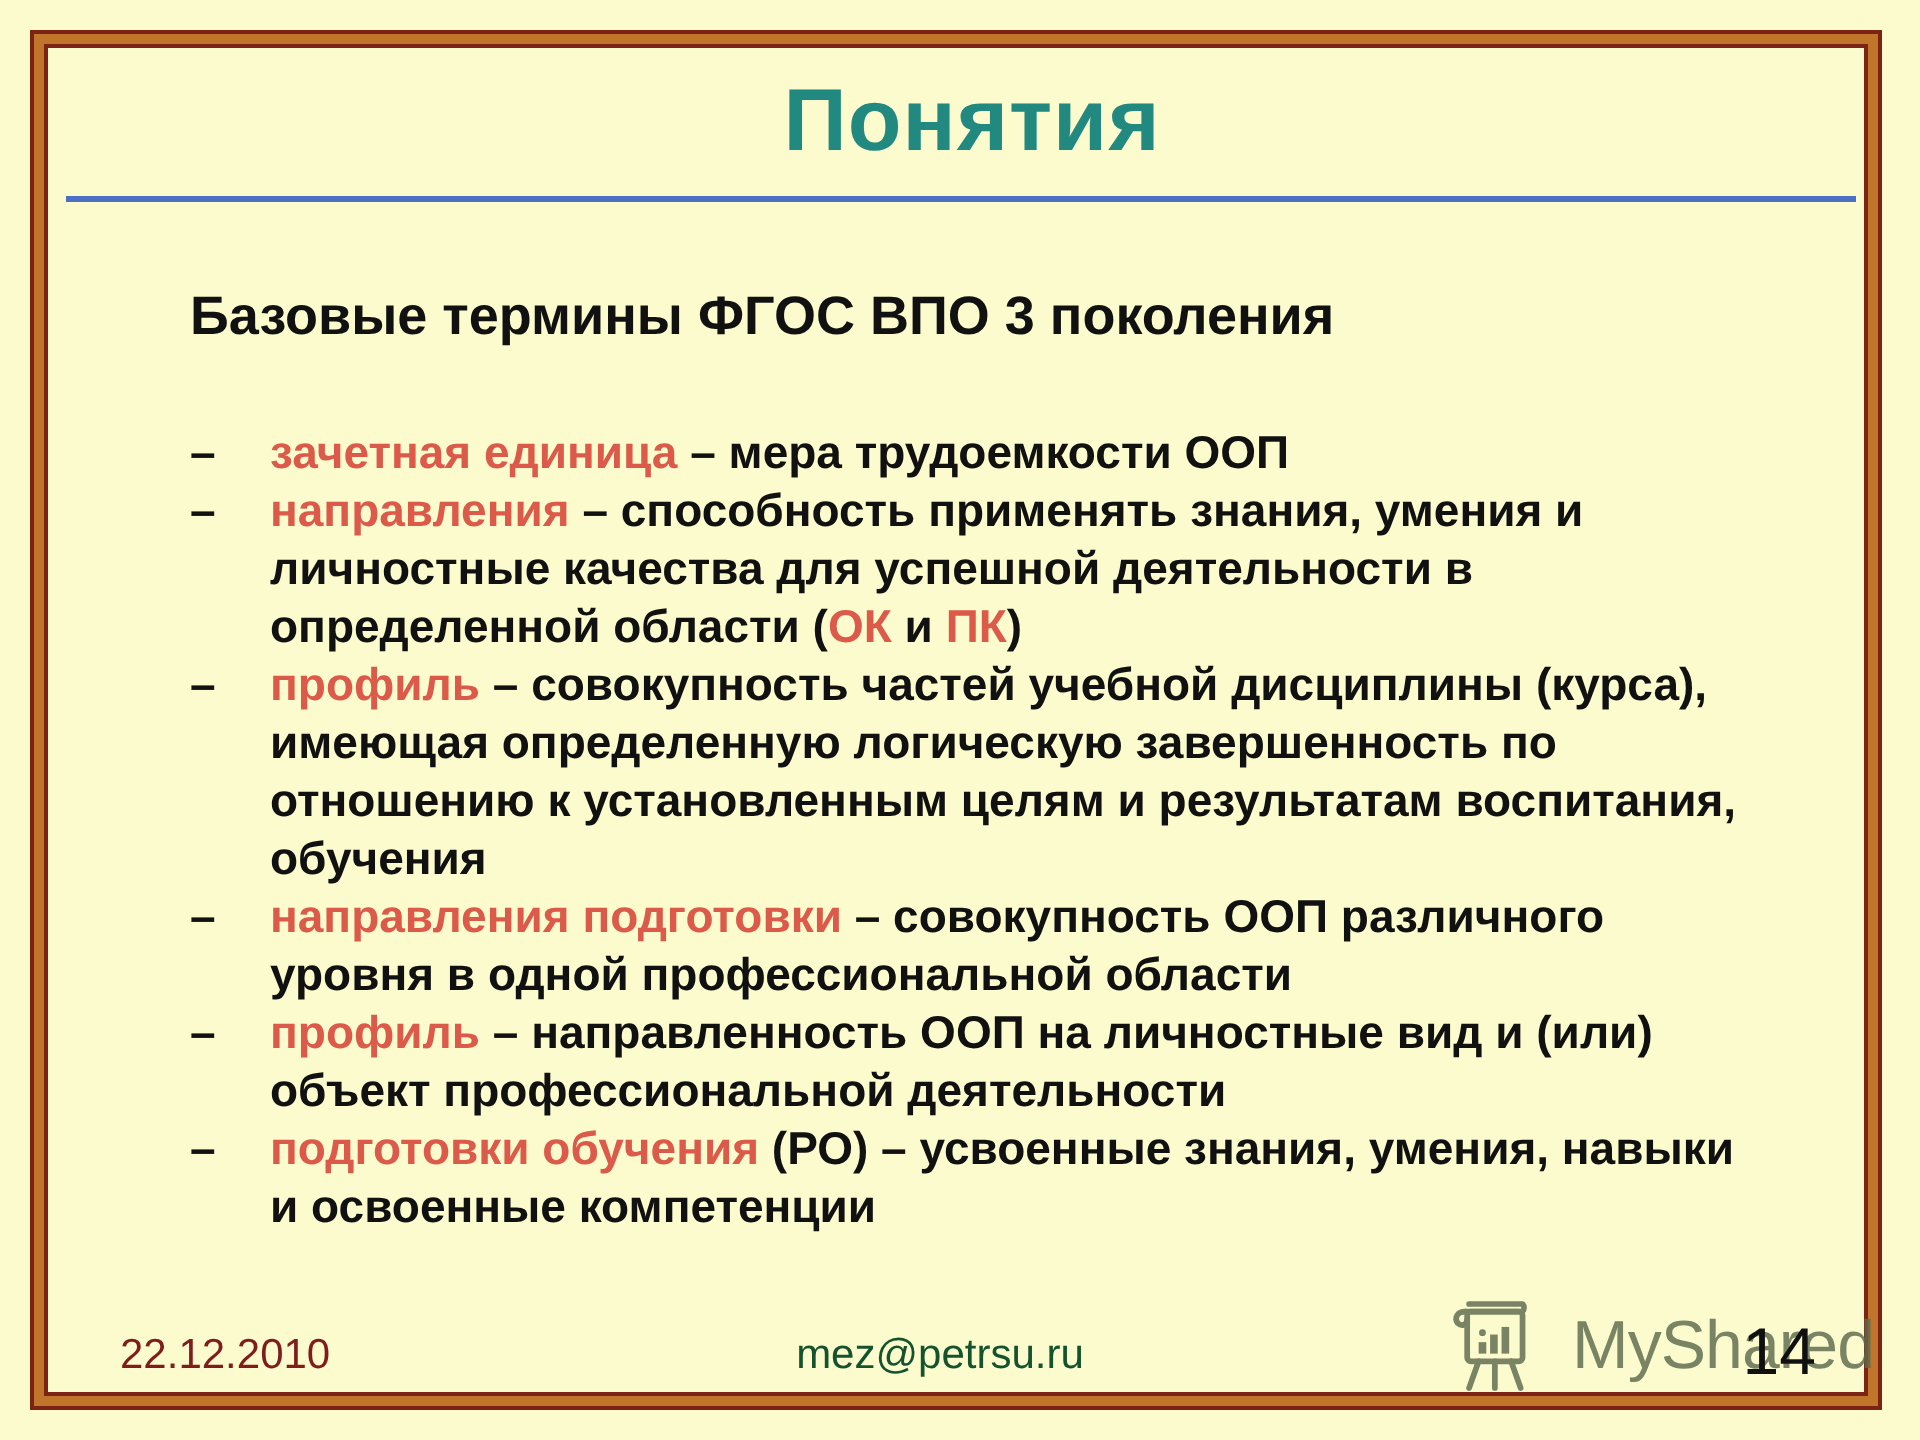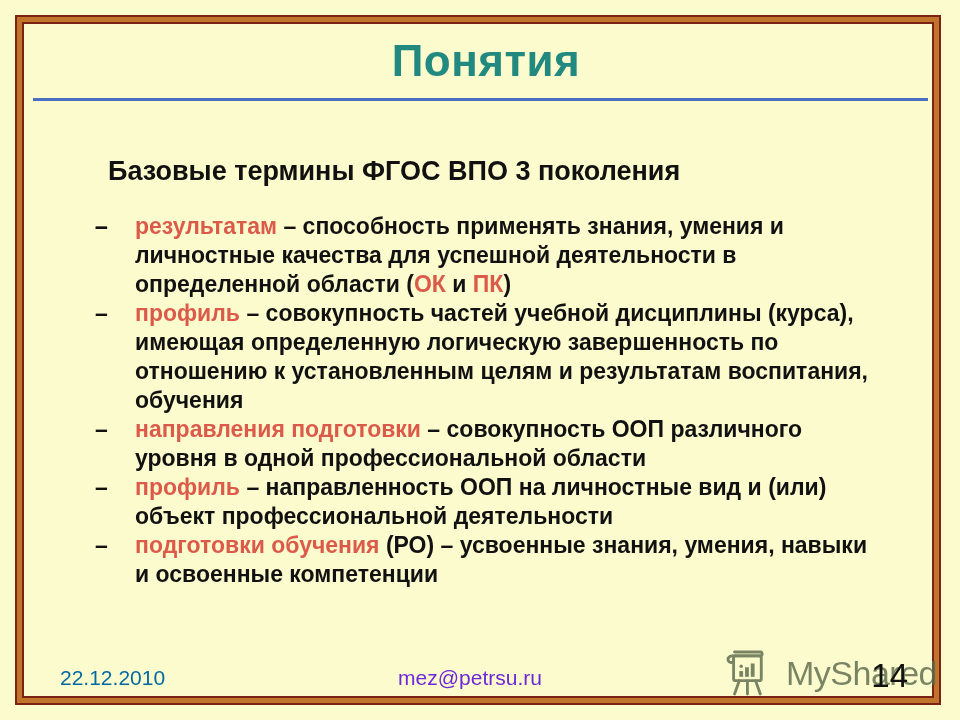--- a/index.html
+++ b/index.html
@@ -17,34 +17,34 @@
   .frame-mid{position:absolute;top:0;left:0;right:0;bottom:0;
          border:5px solid var(--border-orange,#c1752b);}
   .frame-in{position:absolute;top:0;left:0;right:0;bottom:0;
          border:2px solid var(--border-dark,#7c2316);}
 
   .title{position:absolute;top:36px;left:0;right:0;text-align:center;
          font-size:44px;font-weight:bold;color:var(--title,#21897f);letter-spacing:0.5px;padding-left:12px;}
   .divider{position:absolute;top:98px;left:33px;right:32px;height:3px;
          background:var(--divider-blue,#4a6fc4);}
 
-  .heading{position:absolute;top:143px;left:95px;margin:13px;
+  .heading{position:absolute;top:143px;left:95px;margin:0;
          font-size:27px;font-weight:bold;color:var(--text,#111111);}
 
   .bullets{position:absolute;top:212px;left:95px;width:792px;
          font-size:23px;font-weight:bold;line-height:29px;color:var(--text,#111111);}
   .bullet{position:relative;padding-left:40px;margin:0;}
   .dash{position:absolute;left:0;top:0;}
   .term{color:var(--term,#dc5a4a);}
   .plain{color:var(--text,#111111);}
 
   .footer-date{position:absolute;left:60px;bottom:30px;
-         font-size:21px;color:#0369a1;}
+         font-size:21px;color:#7f1d1d;}
   .footer-email{position:absolute;left:0;right:20px;bottom:30px;text-align:center;
-         font-size:21px;color:#6d28d9;}
+         font-size:21px;color:#14532d;}
   .page-number{position:absolute;right:52px;bottom:25px;
          font-size:33px;color:#101010;z-index:3;}
 
   .watermark{position:absolute;right:23px;bottom:24px;z-index:2;
          display:flex;align-items:center;gap:19px;opacity:0.82;}
   .watermark-label{font-size:34px;color:#5d6b4d;letter-spacing:-0.5px;}
 </style>
 </head>
 <body>
 
@@ -55,22 +55,22 @@
       <div class="frame-in"></div>
     </div>
   </div>
 
   <div class="title">Понятия</div>
   <div class="divider"></div>
 
   <h2 class="heading">Базовые термины ФГОС ВПО 3 поколения</h2>
 
   <div class="bullets">
-      <div class="bullet"><span class="dash">–</span></div>
-      <div class="bullet"><span class="dash">–</span><span class="runs"><span class="term">результатам</span><span class="plain"> – способность применять знания, умения и личностные качества для успешной деятельности в определенной области (</span><span class="term">ОК</span><span class="plain"> и </span><span class="term">ПК</span><span class="plain">)</span></span></div>
+      <div class="bullet"><span class="dash">–</span><span class="runs"><span class="term">зачетная единица</span><span class="plain"> – мера трудоемкости ООП</span></span></div>
+      <div class="bullet"><span class="dash">–</span><span class="runs"><span class="term">направления</span><span class="plain"> – способность применять знания, умения и личностные качества для успешной деятельности в определенной области (</span><span class="term">ОК</span><span class="plain"> и </span><span class="term">ПК</span><span class="plain">)</span></span></div>
       <div class="bullet"><span class="dash">–</span><span class="runs"><span class="term">профиль</span><span class="plain"> – совокупность частей учебной дисциплины (курса), имеющая определенную логическую завершенность по отношению к установленным целям и результатам воспитания, обучения</span></span></div>
       <div class="bullet"><span class="dash">–</span><span class="runs"><span class="term">направления подготовки</span><span class="plain"> – совокупность ООП различного уровня в одной профессиональной области</span></span></div>
       <div class="bullet"><span class="dash">–</span><span class="runs"><span class="term">профиль</span><span class="plain"> – направленность ООП на личностные вид и (или) объект профессиональной деятельности</span></span></div>
       <div class="bullet"><span class="dash">–</span><span class="runs"><span class="term">подготовки обучения</span><span class="plain"> (РО) – усвоенные знания, умения, навыки и освоенные компетенции</span></span></div>
     </div>
 
   <div class="footer-date">22.12.2010</div>
   <div class="footer-email">mez@petrsu.ru</div>
   <div class="page-number">14</div>
 

